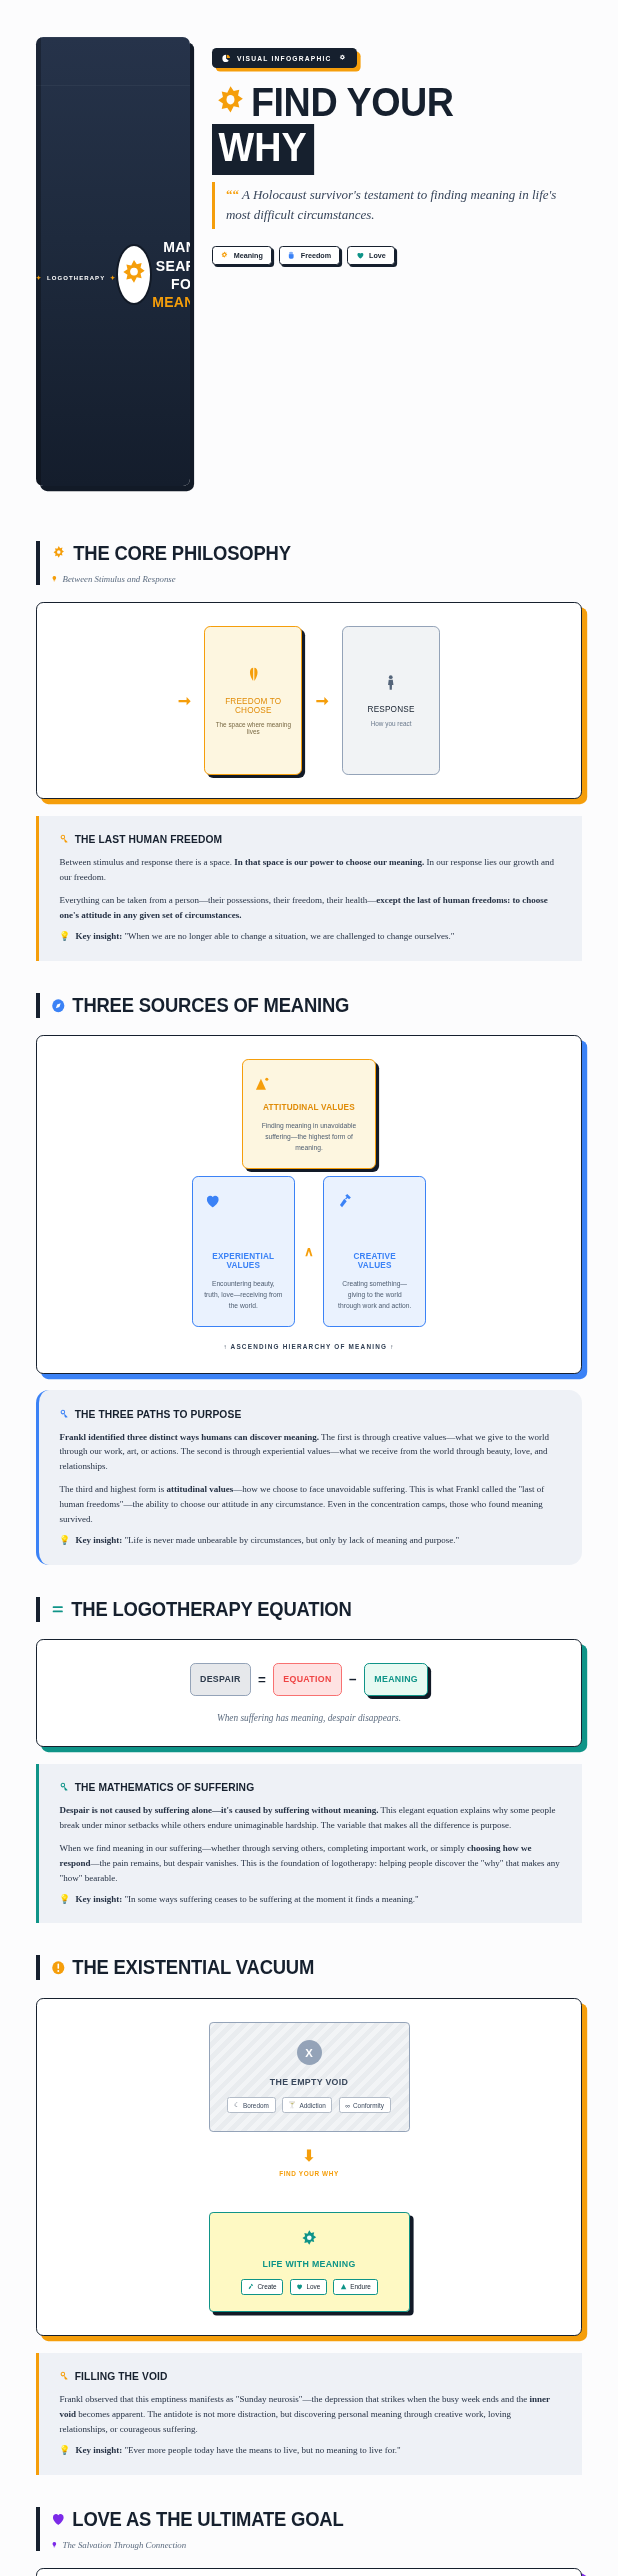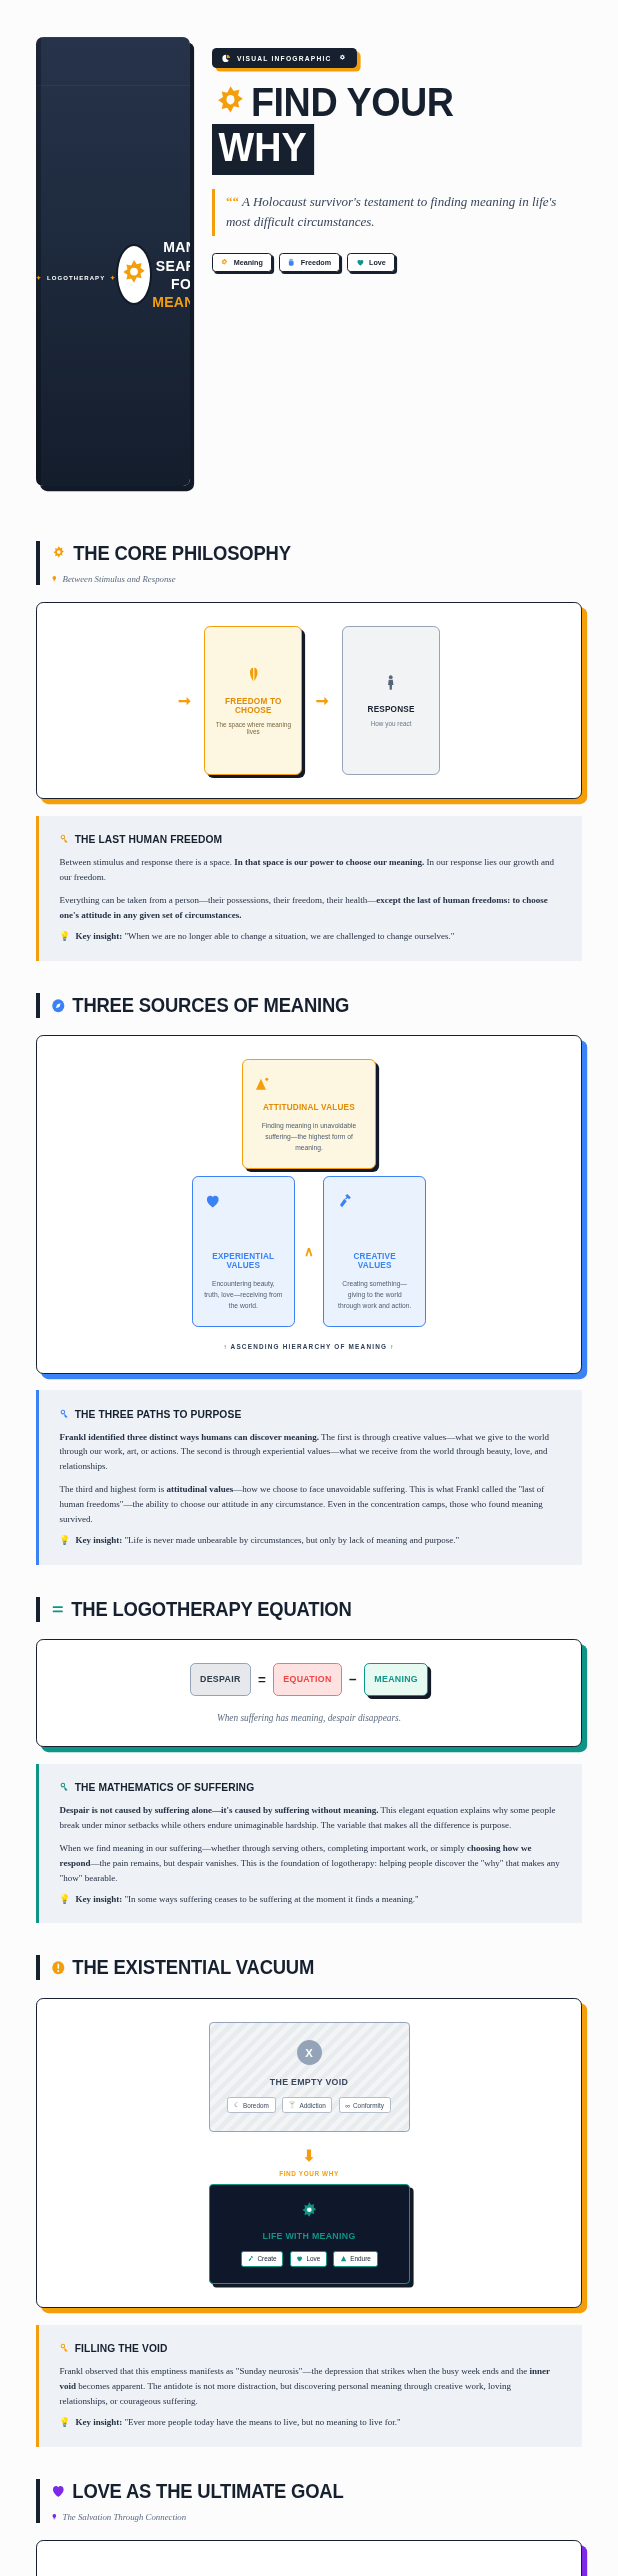--- a/index.html
+++ b/index.html
@@ -67,21 +67,21 @@
   }
   .bigtitle{margin-top:15.5px;display:flex;align-items:center;gap:2.1px;}
   .bigtitle h1{
     margin:0;font-size:41px;line-height:.92;font-weight:800;letter-spacing:-0.5px;
     color:var(--ink);font-family:"Liberation Sans Narrow","Liberation Sans",sans-serif;
     transform:scaleX(.92);transform-origin:left center;
   }
   .whyblock{display:inline-block;background:var(--ink);color:#fff;
     font-size:41px;line-height:1;font-weight:800;padding:3.1px 8.2px 7.2px 7.2px;margin-top:2.1px;
     font-family:"Liberation Sans Narrow","Liberation Sans",sans-serif;transform:scaleX(.92);transform-origin:left center;}
-  .heroquote{margin-top:14px;border-left:3.1px solid var(--orange);padding:3.1px 0 3.1px 11.3px;
+  .heroquote{margin-top:7px;border-left:3.1px solid var(--orange);padding:3.1px 0 3.1px 11.3px;
     font-family:"Liberation Serif",serif;font-style:italic;font-size:13px;line-height:1.55;color:#37455a;max-width:412px;}
   .heroquote .qm{color:var(--orange);font-weight:700;font-style:normal;margin-right:3.1px;}
   .chips{margin-top:17.5px;display:flex;gap:7.2px;}
   .chip{display:inline-flex;align-items:center;gap:4.6px;background:#fff;border:1.3px solid var(--ink);
     border-radius:3.6px;padding:4.1px 7.7px;font-size:7.2px;font-weight:700;box-shadow:2.1px 2.1px 0 var(--ink);}
 
   
   .section{padding:0 36px;margin-top:32px;}
   .sec-head{border-left:4.1px solid var(--ink);padding:1px 0 1px 11.3px;}
   .sec-head h2{margin:0;display:flex;align-items:center;gap:7.2px;
@@ -97,21 +97,21 @@
   .panel.accent-blue{box-shadow:5.2px 5.2px 0 var(--blue);}
   .panel.accent-teal{box-shadow:5.2px 5.2px 0 var(--teal);}
   .panel.accent-purple{box-shadow:5.2px 5.2px 0 var(--purple);}
 
   
   .flow{display:flex;align-items:center;gap:13.4px;}
   .fcard{width:98px;min-height:149px;border-radius:6.2px;border:1.3px solid var(--gray);
     background:#f1f3f5;display:flex;flex-direction:column;align-items:center;justify-content:center;
     padding:11.3px 8.2px;text-align:center;}
   .fcard .ficon{font-size:18.5px;margin-bottom:13.4px;color:#4a5a6e;line-height:1;}
-  .fcard .ftitle{font-size:8.2px;font-weight:700;letter-spacing:0.2px;}
+  .fcard .ftitle{font-size:8.2px;font-weight:400;letter-spacing:0.2px;}
   .fcard .fdesc{margin-top:5.2px;font-size:6.4px;color:#6b7a8d;}
   .fcard.hot{background:#fdf6e0;border:1.5px solid var(--orange);box-shadow:3.1px 3.1px 0 #121a27;}
   .fcard.hot .ftitle{color:var(--orange-d);}
   .fcard.hot .fdesc{color:#7a6a45;}
   .arw{color:var(--orange);font-size:15.5px;font-weight:800;}
 
   
   .pyr{display:flex;flex-direction:column;align-items:center;}
   .pcard{width:134px;border-radius:6.2px;padding:14.4px 11.3px;text-align:center;}
   .pcard .pi{font-size:18.5px;line-height:1;margin-bottom:10.3px;}
@@ -142,30 +142,30 @@
     background:repeating-linear-gradient(135deg,#f2f4f6 0px,#f2f4f6 4.6px,#e9ecef 4.6px,#e9ecef 9.3px);}
   .voidmark{width:25px;height:25px;border-radius:50%;background:#94a3b8;color:#fff;
     display:flex;align-items:center;justify-content:center;font-size:11.3px;font-weight:800;margin:0 auto 11.3px;}
   .voidtitle{font-size:8.8px;font-weight:800;letter-spacing:0.3px;color:#3a485c;}
   .minichips{margin-top:10.3px;display:flex;gap:6.2px;justify-content:center;}
   .minichip{background:#fff;border:1px solid #b3bcc8;border-radius:2.6px;padding:3.1px 5.7px;font-size:6.4px;
     display:flex;align-items:center;gap:3.1px;color:#3a485c;}
   .downsep{margin:15.5px 0 3.1px;text-align:center;}
   .downsep .da{color:var(--orange);font-size:15.5px;font-weight:800;}
   .downsep .dl{margin-top:5.2px;color:var(--orange);font-size:6.4px;font-weight:800;letter-spacing:0.6px;}
-  .lifecard{margin-top:3px;width:201px;border:1.5px solid var(--teal);border-radius:4.1px;padding:16.5px 10.3px;
-    text-align:center;background:#0f172a;box-shadow:3.6px 3.6px 0 #121a27;}
+  .lifecard{margin-top:31px;width:201px;border:1.5px solid var(--teal);border-radius:4.1px;padding:16.5px 10.3px;
+    text-align:center;background:#fef9c3;box-shadow:3.6px 3.6px 0 #121a27;}
   .lifecard .lic{font-size:18.5px;color:var(--teal);line-height:1;margin-bottom:9.3px;}
   .lifetitle{font-size:8.8px;font-weight:800;letter-spacing:0.3px;color:var(--teal);}
   .minichip.teal{border-color:var(--teal);color:#16202e;}
 
   
   .tpanel{margin-top:16.5px;background:var(--panelbg);padding:17.5px 20.6px 19.6px 20.6px;}
   .tpanel.ob{border-left:3.6px solid var(--orange);}
-  .tpanel.bb{border-left:3.6px solid var(--blue);}
+  .tpanel.bb{border-left:3.6px solid var(--blue);border-radius:13px;}
   .tpanel.tb{border-left:3.6px solid var(--teal);}
   .tpanel h3{margin:0 0 10.3px 0;display:flex;align-items:center;gap:5.7px;
     font-size:10.8px;font-weight:800;letter-spacing:0.1px;
     font-family:"Liberation Sans Narrow","Liberation Sans",sans-serif;transform:scaleX(.95);transform-origin:left center;}
   .tpanel p{margin:0 0 8.8px 0;font-family:"Liberation Serif",serif;font-size:9px;line-height:1.62;color:#253144;}
   .tpanel p b{font-weight:700;}
   .ki{display:flex;gap:4.6px;align-items:flex-start;font-family:"Liberation Serif",serif;font-size:9px;color:#253144;}
   .ki .bulb{color:var(--orange);}
   .ki b{font-weight:700;}
 

